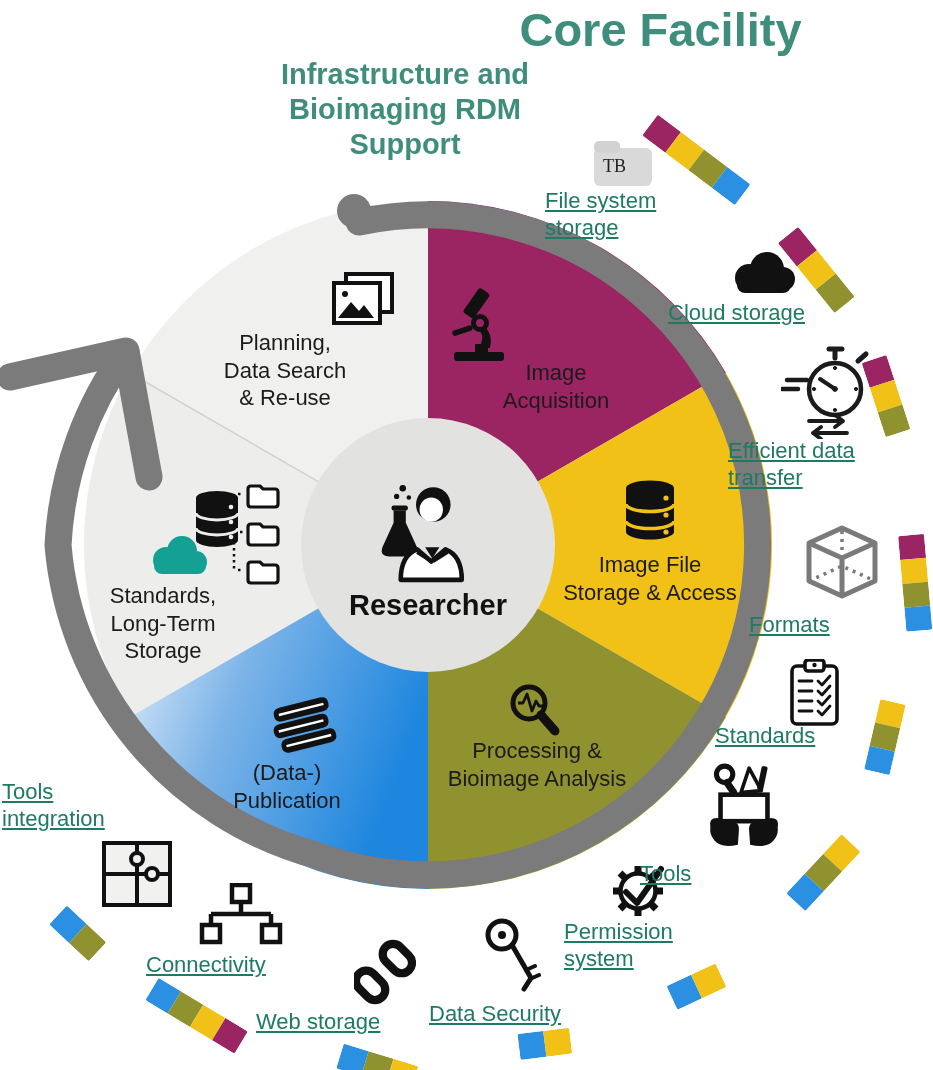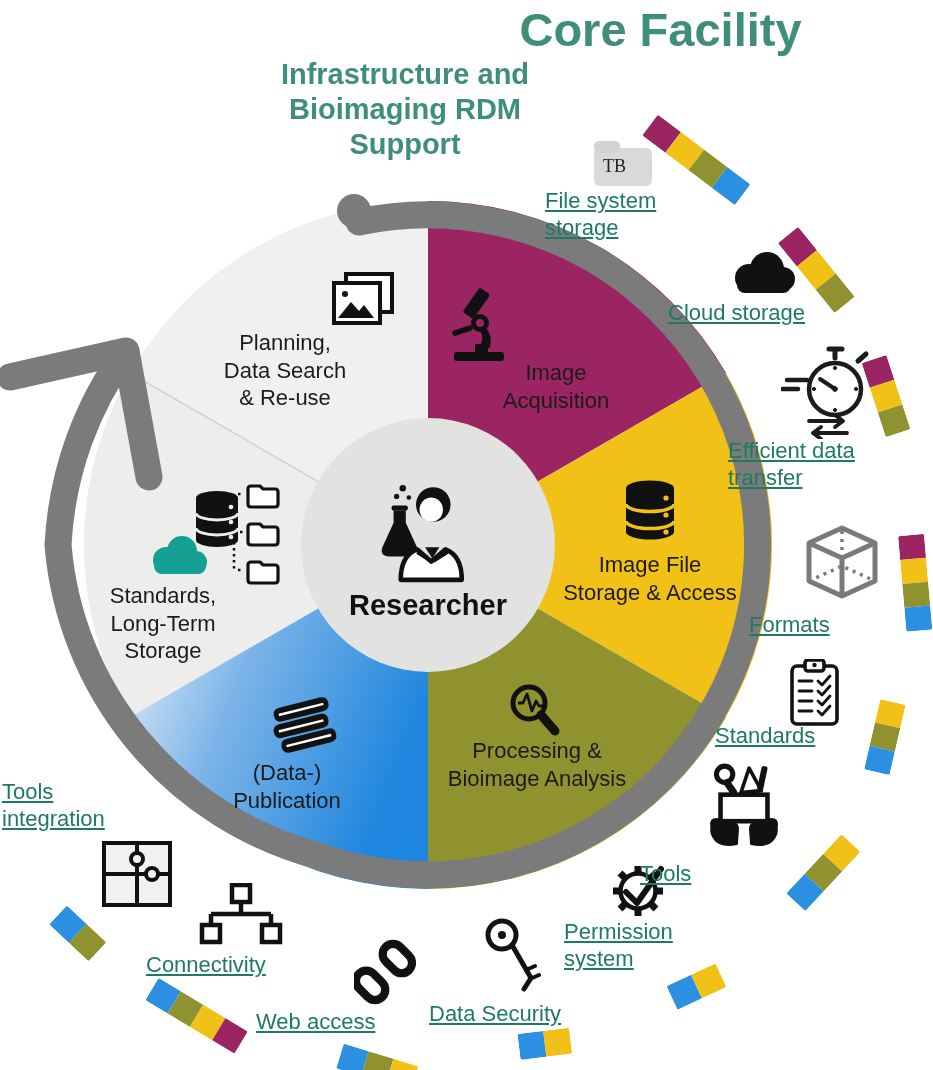--- a/index.html
+++ b/index.html
@@ -278,21 +278,21 @@
 storage</div>
   <div class="lbl" style="left:668px;top:300px;width:240px">Cloud storage</div>
   <div class="lbl" style="left:728px;top:438px;width:220px">Efficient data
 transfer</div>
   <div class="lbl" style="left:749px;top:612px;width:200px">Formats</div>
   <div class="lbl" style="left:715px;top:723px;width:200px">Standards</div>
   <div class="lbl" style="left:640px;top:861px;width:200px">Tools</div>
   <div class="lbl" style="left:564px;top:919px;width:200px">Permission
 system</div>
   <div class="lbl" style="left:429px;top:1001px;width:200px">Data Security</div>
-  <div class="lbl" style="left:256px;top:1009px;width:200px">Web access</div>
+  <div class="lbl" style="left:256px;top:1009px;width:200px">Web storage</div>
   <div class="lbl" style="left:146px;top:952px;width:200px">Connectivity</div>
   <div class="lbl" style="left:2px;top:779px;width:200px">Tools
 integration</div>
 
   <div class="flag" style="left:650px;top:112px;transform:rotate(37deg)">
       <span class="seg" style="width: 29px; background: rgb(155, 36, 98);"></span>
       <span class="seg" style="width: 29px; background: rgb(241, 193, 23);"></span>
       <span class="seg" style="width: 29px; background: rgb(144, 146, 47);"></span>
       <span class="seg" style="width: 29px; background: rgb(43, 143, 226);"></span>
     </div>

